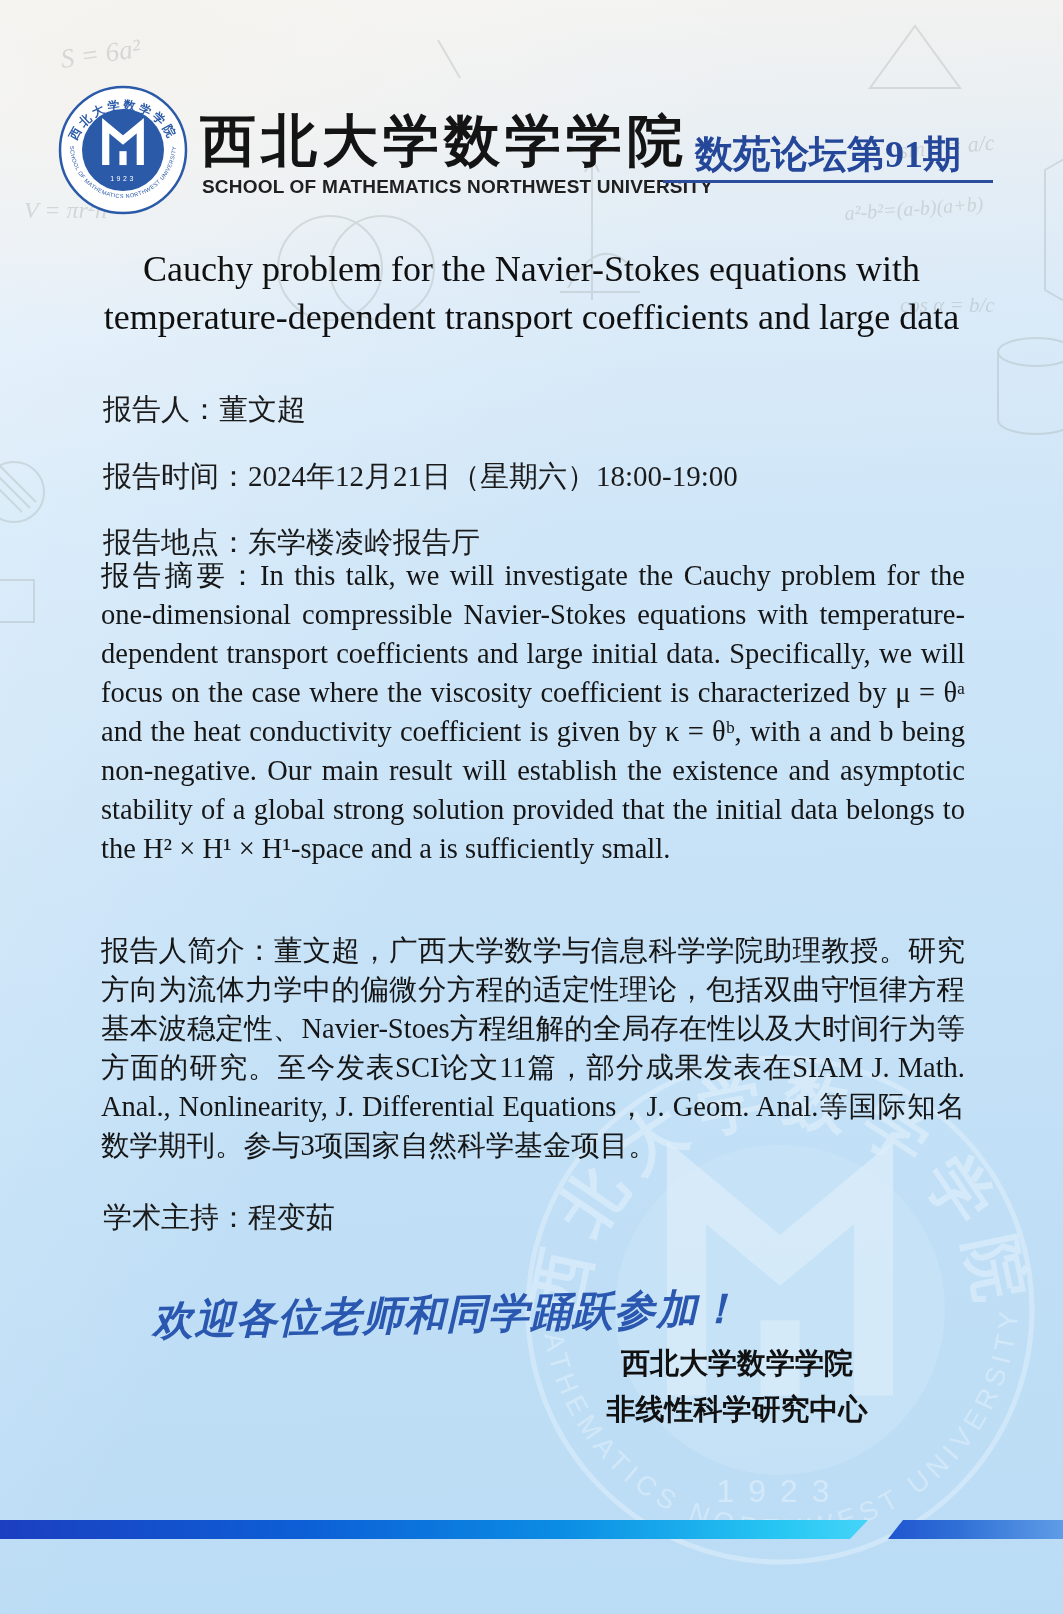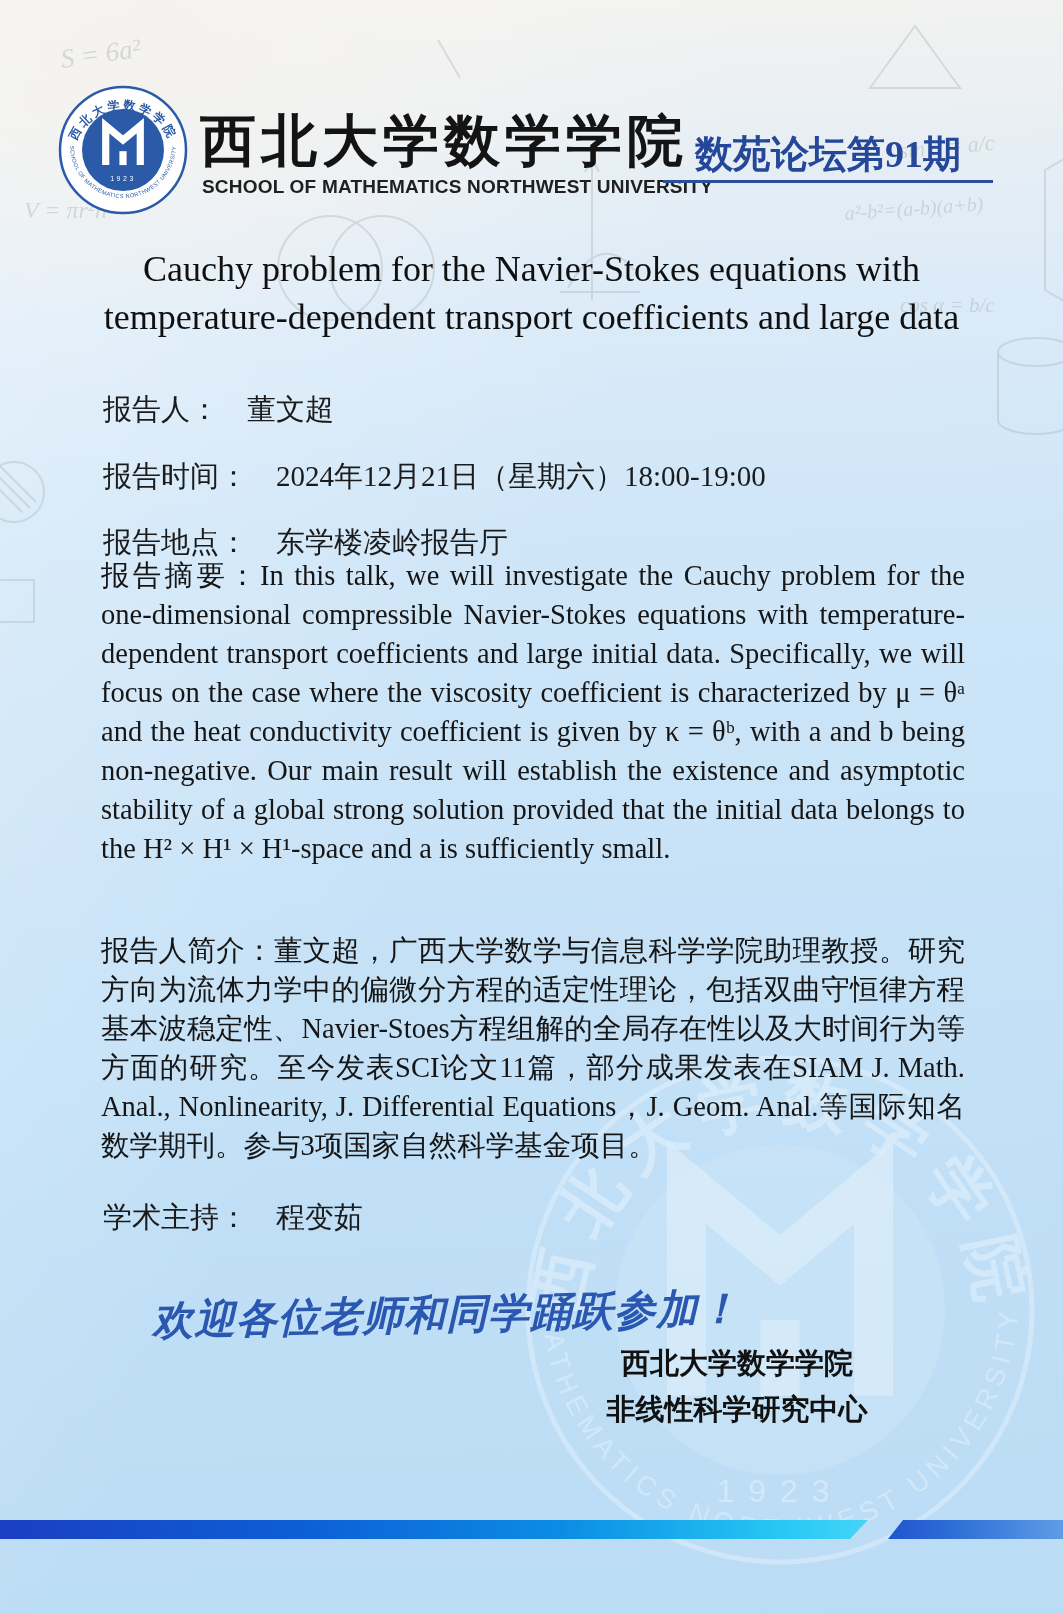--- a/index.html
+++ b/index.html
@@ -52,21 +52,21 @@
     text-align:center;font-size:36px;line-height:48px;color:#101010;
     font-weight:400;
   }
 
   
   .detail-row{position:absolute;left:103px;font-size:29px;white-space:nowrap;}
   .row-speaker{top:390px;}
   .row-time{top:457px;}
   .row-place{top:523px;}
   .row-host{top:1198px;}
-  .detail-value{margin-left:28px;}
+  .detail-value{margin-left:0;}
 
   
   .para{
     position:absolute;left:101px;width:864px;
     font-size:28.5px;line-height:39px;text-align:justify;
     color:#161616;
   }
   .abstract{top:556px;}
   .bio{top:931px;}
 

